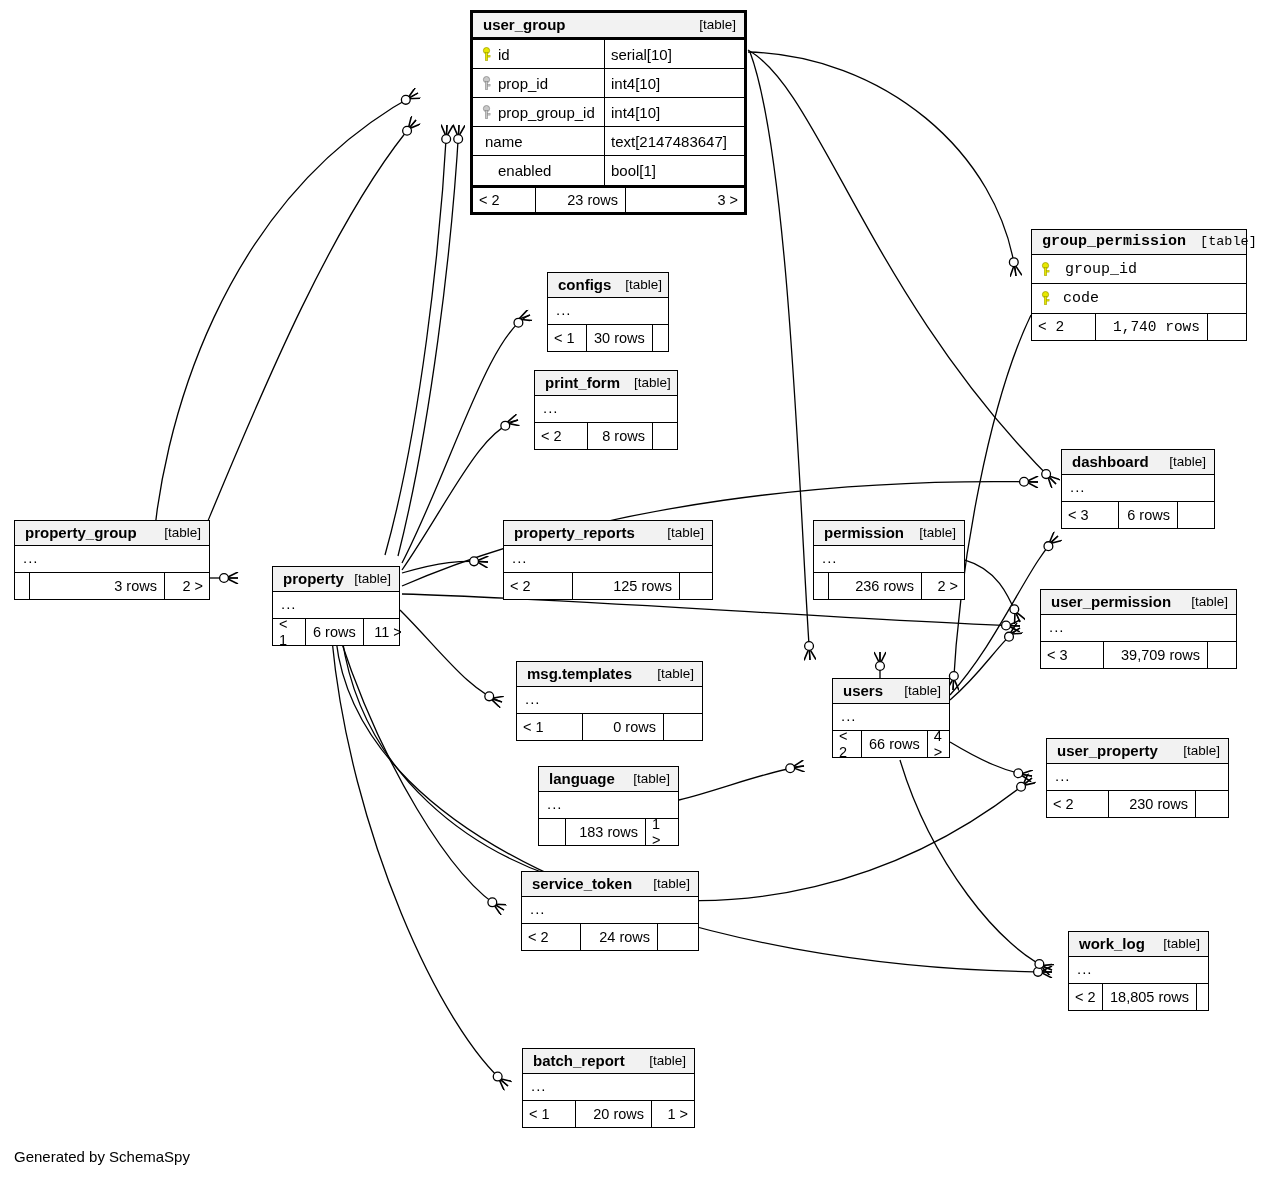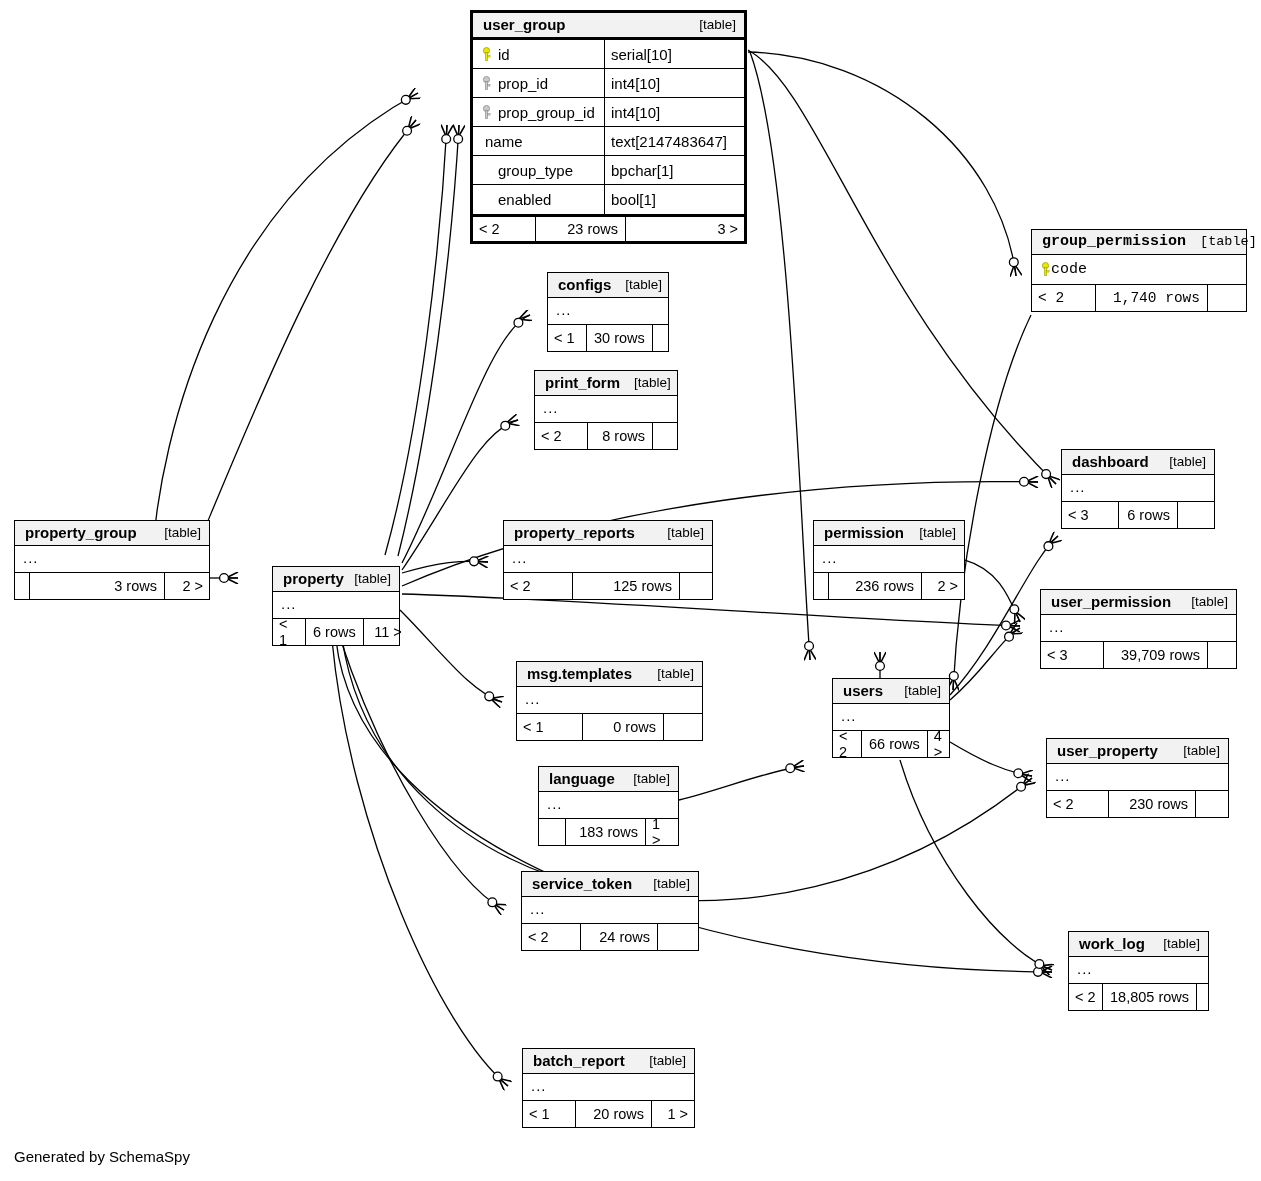--- a/index.html
+++ b/index.html
@@ -138,51 +138,55 @@
         <span class="ctype">int4[10]</span>
       </div>
       <div class="crow">
         <span class="cname" style="padding-left:12px;">
           <span>name</span>
         </span>
         <span class="ctype">text[2147483647]</span>
       </div>
       <div class="crow">
         <span class="cname" style="padding-left:25px;">
-          <span>group_type</span>
-        </span>
-        <span class="ctype">bpchar[1]</span>
-      </div>
-      <div class="crow">
-        <span class="cname" style="padding-left:25px;">
           <span>enabled</span>
         </span>
         <span class="ctype">bool[1]</span>
       </div>
     </div>
     <div class="foot">
       <span class="fl" style="width:62px;">&lt; 2</span>
       <span class="fm">23 rows</span>
       <span class="fr" style="width:118px;">3 &gt;</span>
     </div>
   </div>
 
   <div class="tbl" style="left:1031px;top:229px;width:216px;font-family:Liberation Mono, monospace;">
     <div class="thead">
       <span class="tname">group_permission</span>
       <span class="ttag">[table]</span>
     </div>
     <div class="cols">
       <div class="crow">
-        <span class="cname" style="gap:0;">
+        <span class="cname" style="gap:14px;">
           <svg class="keyicon" viewBox="0 0 11 15">
               <circle cx="5.5" cy="3.6" r="3.1" fill="#e8e800" stroke="#a0a000" stroke-width="0.8"></circle>
               <rect x="4.3" y="5.6" width="2.4" height="8" fill="#e8e800" stroke="#a0a000" stroke-width="0.6"></rect>
               <rect x="6.5" y="8.4" width="2.6" height="1.7" fill="#e8e800" stroke="#a0a000" stroke-width="0.5"></rect>
             </svg>
+          <span>group_id</span>
+        </span>
+      </div>
+      <div class="crow">
+        <span class="cname" style="gap:12px;">
+          <svg class="keyicon" viewBox="0 0 11 15">
+              <circle cx="5.5" cy="3.6" r="3.1" fill="#e8e800" stroke="#a0a000" stroke-width="0.8"></circle>
+              <rect x="4.3" y="5.6" width="2.4" height="8" fill="#e8e800" stroke="#a0a000" stroke-width="0.6"></rect>
+              <rect x="6.5" y="8.4" width="2.6" height="1.7" fill="#e8e800" stroke="#a0a000" stroke-width="0.5"></rect>
+            </svg>
           <span>code</span>
         </span>
       </div>
     </div>
     <div class="foot">
       <span class="fl" style="width:63px;">&lt; 2</span>
       <span class="fm">1,740 rows</span>
       <span class="fr" style="width:38px;"></span>
     </div>
   </div>

